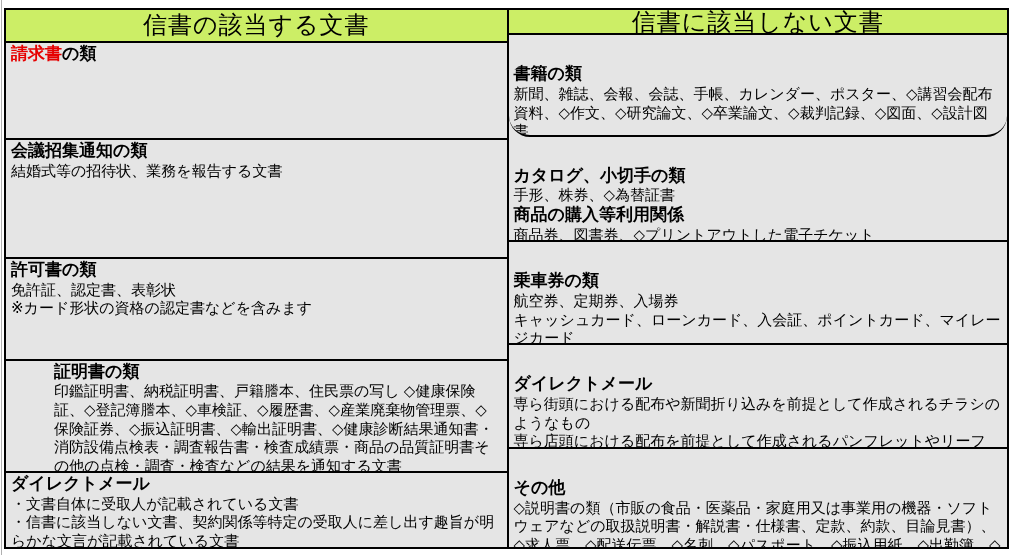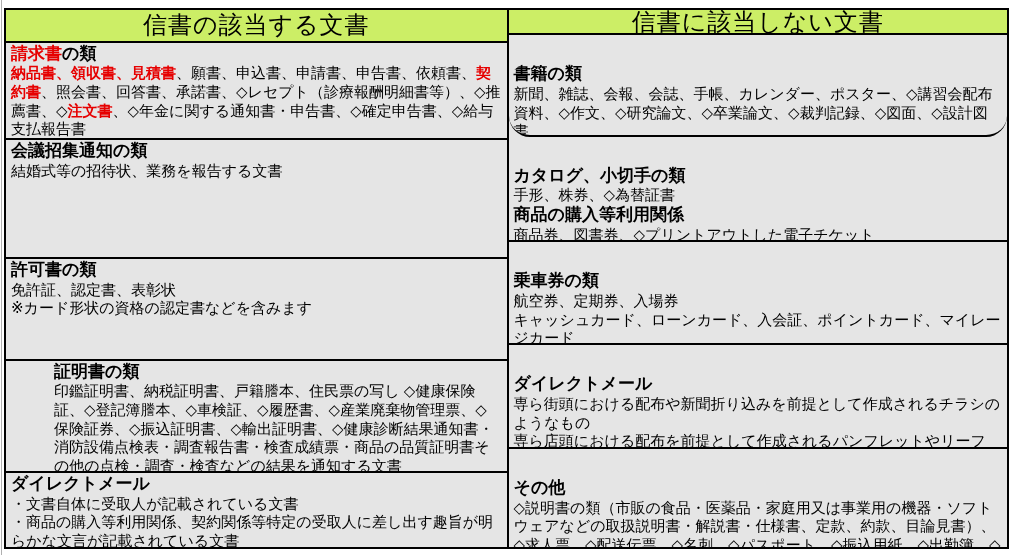--- a/index.html
+++ b/index.html
@@ -55,39 +55,38 @@
 </head>
 <body>
 
 <div class="edge-line"></div>
 
 <div class="table">
   <div class="col col-left">
     <div class="cell th rh">信書の該当する文書</div>
     <div class="cell r1">
         <div class="sec-heading"><span class="red">請求書</span><span>の類</span></div>
-        <div class="sec-body"><span class="red">納品書、領収書、見積書</span><span>、願書、申込書、申請書、申告書、依頼書、</span><span class="red">契約書</span><span>、照会書、回答書、承諾書、◇レセプト（診療報酬明細書等）、◇推薦書、◇</span><span class="red">注文書</span><span>、◇年金に関する通知書・申告書、◇確定申告書、◇給与支払報告書</span></div>
       </div>
     <div class="cell r2">
         <div class="sec-heading"><span>会議招集通知の類</span></div>
         <div class="sec-body"><span>結婚式等の招待状、業務を報告する文書</span></div>
       </div>
     <div class="cell r3">
         <div class="sec-heading"><span>許可書の類</span></div>
         <div class="sec-body"><span>免許証、認定書、表彰状</span></div>
         <div class="sec-body"><span>※カード形状の資格の認定書などを含みます</span></div>
       </div>
     <div class="cell r4">
         <div class="sec-heading"><span>証明書の類</span></div>
         <div class="sec-body"><span>印鑑証明書、納税証明書、戸籍謄本、住民票の写し ◇健康保険証、◇登記簿謄本、◇車検証、◇履歴書、◇産業廃棄物管理票、◇保険証券、◇振込証明書、◇輸出証明書、◇健康診断結果通知書・消防設備点検表・調査報告書・検査成績票・商品の品質証明書その他の点検・調査・検査などの結果を通知する文書</span></div>
       </div>
     <div class="cell r5">
         <div class="sec-heading"><span>ダイレクトメール</span></div>
         <div class="sec-body"><span>・文書自体に受取人が記載されている文書</span></div>
-        <div class="sec-body"><span>・商品の購入等利用関係、契約関係等特定の受取人に差し出す趣旨が明らかな文言が記載されている文書</span></div>
+        <div class="sec-body"><span>・信書に該当しない文書、契約関係等特定の受取人に差し出す趣旨が明らかな文言が記載されている文書</span></div>
       </div>
   </div>
   <div class="col col-right">
     <div class="cell th rh">信書に該当しない文書</div>
     <div class="cell r1">
         <div class="sec-heading"><span>書籍の類</span></div>
         <div class="sec-body"><span>新聞、雑誌、会報、会誌、手帳、カレンダー、ポスター、◇講習会配布資料、◇作文、◇研究論文、◇卒業論文、◇裁判記録、◇図面、◇設計図書</span></div>
       </div>
     <div class="cell r2">
         <div class="sec-heading"><span>カタログ、小切手の類</span></div>

